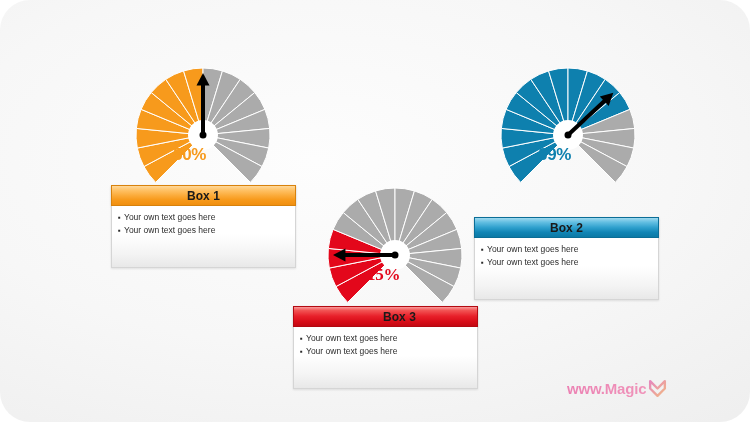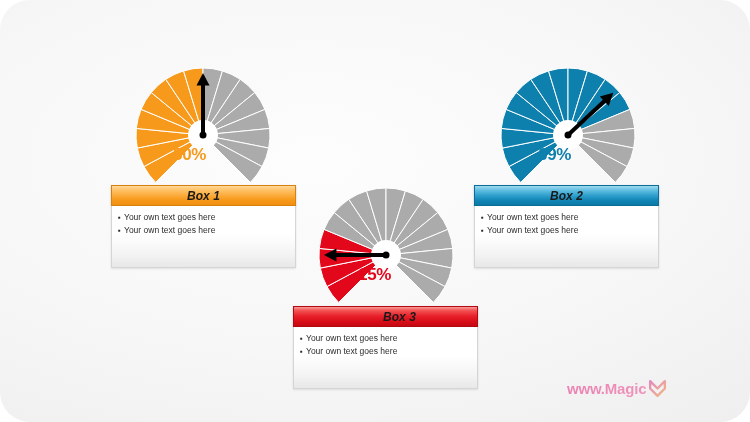--- a/index.html
+++ b/index.html
@@ -53,31 +53,31 @@
     height: 21px;
     line-height: 21px;
     text-align: center;
     font-size: 12px;
     font-weight: bold;
     color: #1a1a1a;
     border: 1px solid rgba(0,0,0,0.28);
     box-sizing: border-box;
     box-shadow: 0 1px 2px rgba(0,0,0,0.22);
     letter-spacing: 0.1px;
-    font-style: italic;
   }
   .box-header.orange {
     background: linear-gradient(to bottom,
        #ffd89a 0%, #ffc266 22%, #fbab3a 50%, #f79a1c 72%, #f08f10 100%);
     border-color: #d8820d;
   }
   .box-header.blue {
     background: linear-gradient(to bottom,
        #9fd9ef 0%, #63bfe2 22%, #2fa0cd 50%, #1185b5 75%, #0b79a5 100%);
     border-color: #0b6e97;
+    margin-top: 32px;
   }
   .box-header.red {
     background: linear-gradient(to bottom,
        #f99a9a 0%, #f25454 18%, #e8202a 48%, #d80d18 76%, #c30812 100%);
     border-color: #b30a12;
     padding-left: 28px;
   }
   .box-body {
     position: relative;
     height: 62px;
@@ -192,21 +192,21 @@
       <circle cx="75" cy="75" r="15" fill="#ffffff"></circle>
       <g class="needle">
           <line x1="75" y1="75" x2="115.22" y2="37.49" stroke="#000000" stroke-width="4"></line>
           <polygon points="120.34,32.72 106.80,36.42 115.71,45.96" fill="#000000"></polygon>
           <circle cx="75" cy="75" r="3.5" fill="#000000"></circle>
         </g>
     </svg>
     <div class="pct" style="left: 45px; top: 85px; color: rgb(14, 128, 174);">69%</div>
   </div>
 
-  <div class="gauge" id="g2" style="left:311px; top:180px;">
+  <div class="gauge" id="g2" style="left:320px; top:180px;font-family:Liberation Serif, serif;">
     <svg viewBox="0 0 150 150">
       <g class="segs">
           <path d="M 75 75 L 27.62 122.38 A 67 67 0 0 1 15.91 106.58 Z" fill="#e3071b" stroke="#ffffff" stroke-width="1"></path>
           <path d="M 75 75 L 15.91 106.58 A 67 67 0 0 1 9.29 88.07 Z" fill="#e3071b" stroke="#ffffff" stroke-width="1"></path>
           <path d="M 75 75 L 9.29 88.07 A 67 67 0 0 1 8.32 68.43 Z" fill="#e3071b" stroke="#ffffff" stroke-width="1"></path>
           <path d="M 75 75 L 8.32 68.43 A 67 67 0 0 1 13.10 49.36 Z" fill="#e3071b" stroke="#ffffff" stroke-width="1"></path>
           <path d="M 75 75 L 13.10 49.36 A 67 67 0 0 1 23.21 32.50 Z" fill="#ababab" stroke="#ffffff" stroke-width="1"></path>
           <path d="M 75 75 L 23.21 32.50 A 67 67 0 0 1 37.78 19.29 Z" fill="#ababab" stroke="#ffffff" stroke-width="1"></path>
           <path d="M 75 75 L 37.78 19.29 A 67 67 0 0 1 55.55 10.88 Z" fill="#ababab" stroke="#ffffff" stroke-width="1"></path>
           <path d="M 75 75 L 55.55 10.88 A 67 67 0 0 1 75.00 8.00 Z" fill="#ababab" stroke="#ffffff" stroke-width="1"></path>

